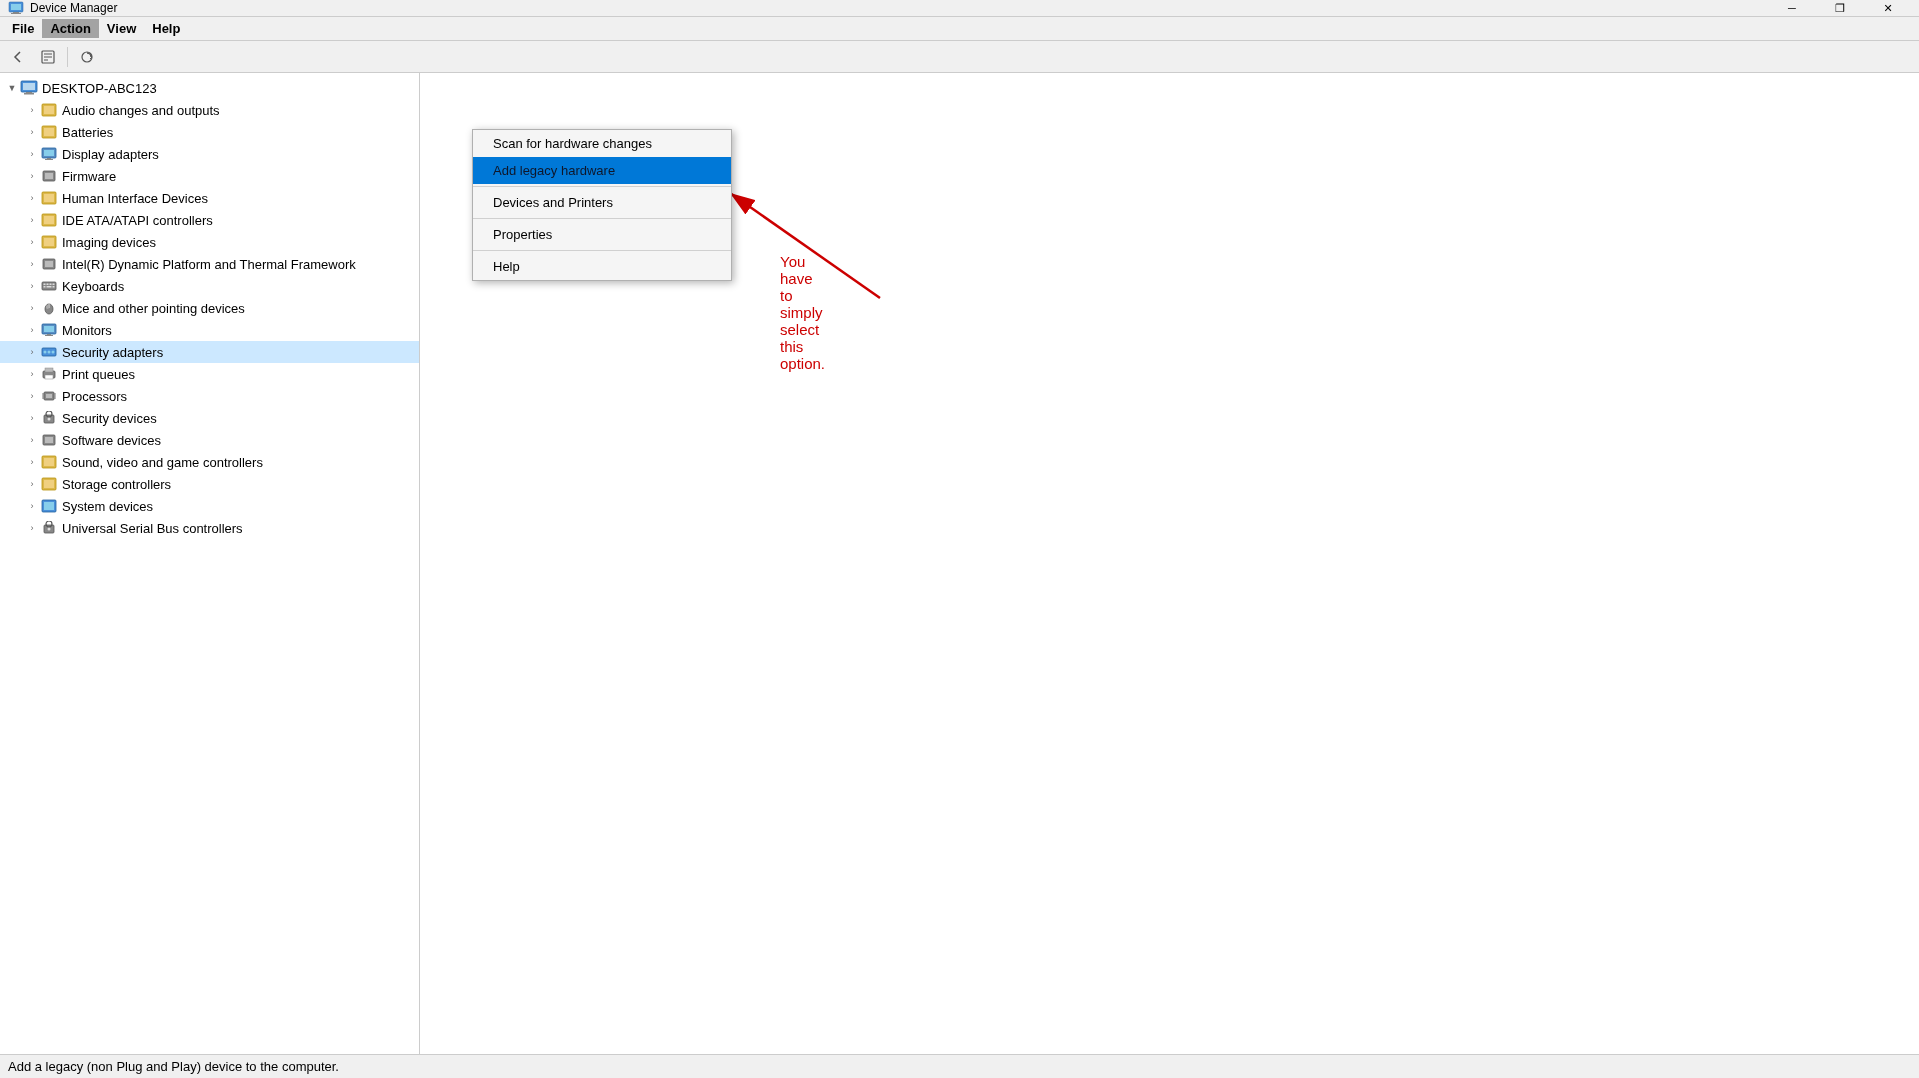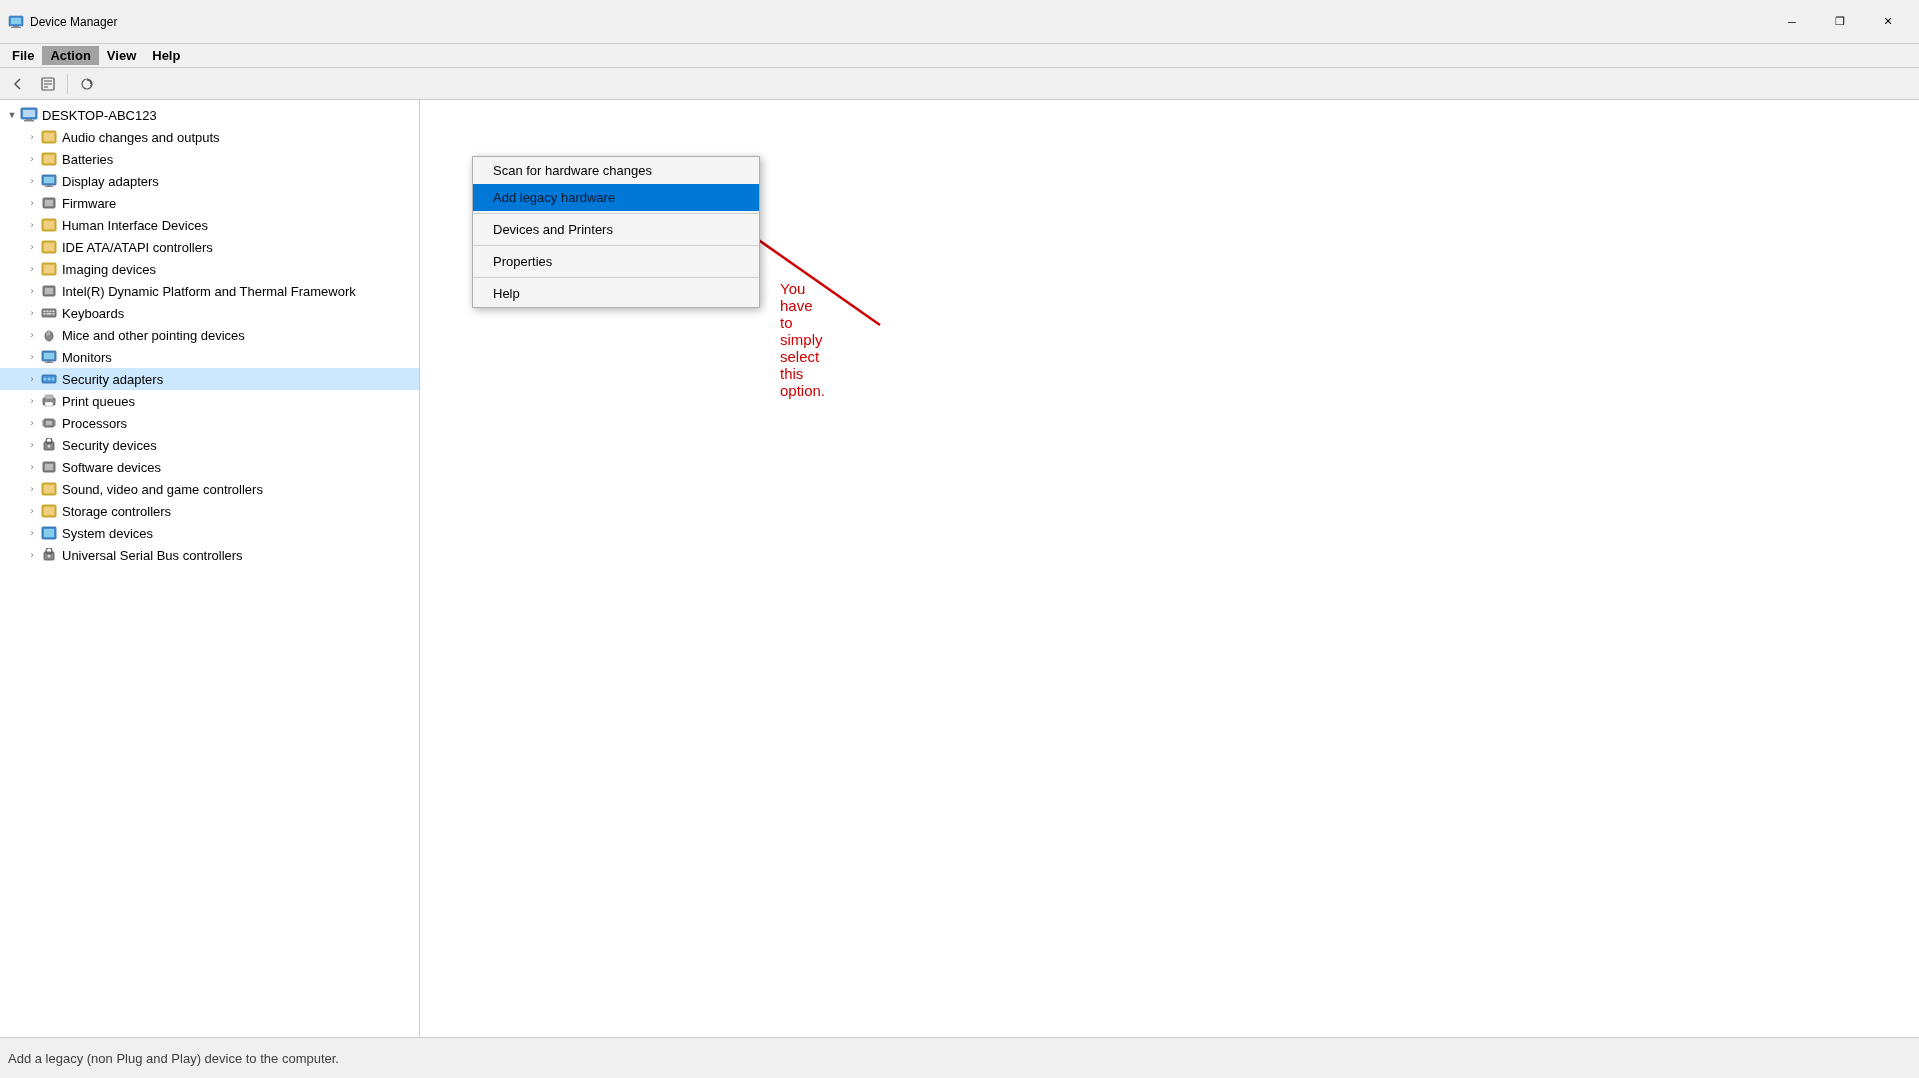--- a/index.html
+++ b/index.html
@@ -10,21 +10,21 @@
       width: 1919px;
       height: 1078px;
       overflow: hidden;
       display: flex;
       flex-direction: column;
     }
 
     
     .title-bar {
       background: #f0f0f0;
-      height: 44px;
+      height: 17px;
       display: flex;
       align-items: center;
       padding: 0 8px;
       border-bottom: 1px solid #ccc;
       justify-content: space-between;
     }
     .title-bar-left {
       display: flex;
       align-items: center;
       gap: 6px;
@@ -163,21 +163,21 @@
 
     
     .dropdown-menu {
       position: absolute;
       top: 56px;
       left: 52px;
       background: #f5f5f5;
       border: 1px solid #b0b0b0;
       box-shadow: 2px 2px 8px rgba(0,0,0,0.3);
       z-index: 100;
-      width: 288px;
+      width: 260px;
     }
     .dropdown-item {
       padding: 6px 20px;
       cursor: pointer;
       font-size: 13px;
       color: #000;
     }
     .dropdown-item.highlighted {
       background: #0078d7;
       color: #0f172a;
@@ -206,28 +206,28 @@
 
     
     .arrow-svg {
       position: absolute;
       top: 0;
       left: 0;
     }
 
     
     .status-bar {
-      height: 41px;
+      height: 24px;
       background: #f0f0f0;
       border-top: 1px solid #ccc;
       display: flex;
       align-items: center;
       padding: 0 8px;
       font-size: 13px;
-      color: #404040;
+      color: #000000;
     }
 
     
     .tree-panel::-webkit-scrollbar { width: 8px; }
     .tree-panel::-webkit-scrollbar-track { background: #f0f0f0; }
     .tree-panel::-webkit-scrollbar-thumb { background: #c0c0c0; border-radius: 4px; }
   </style>
 </head>
 <body>
 

